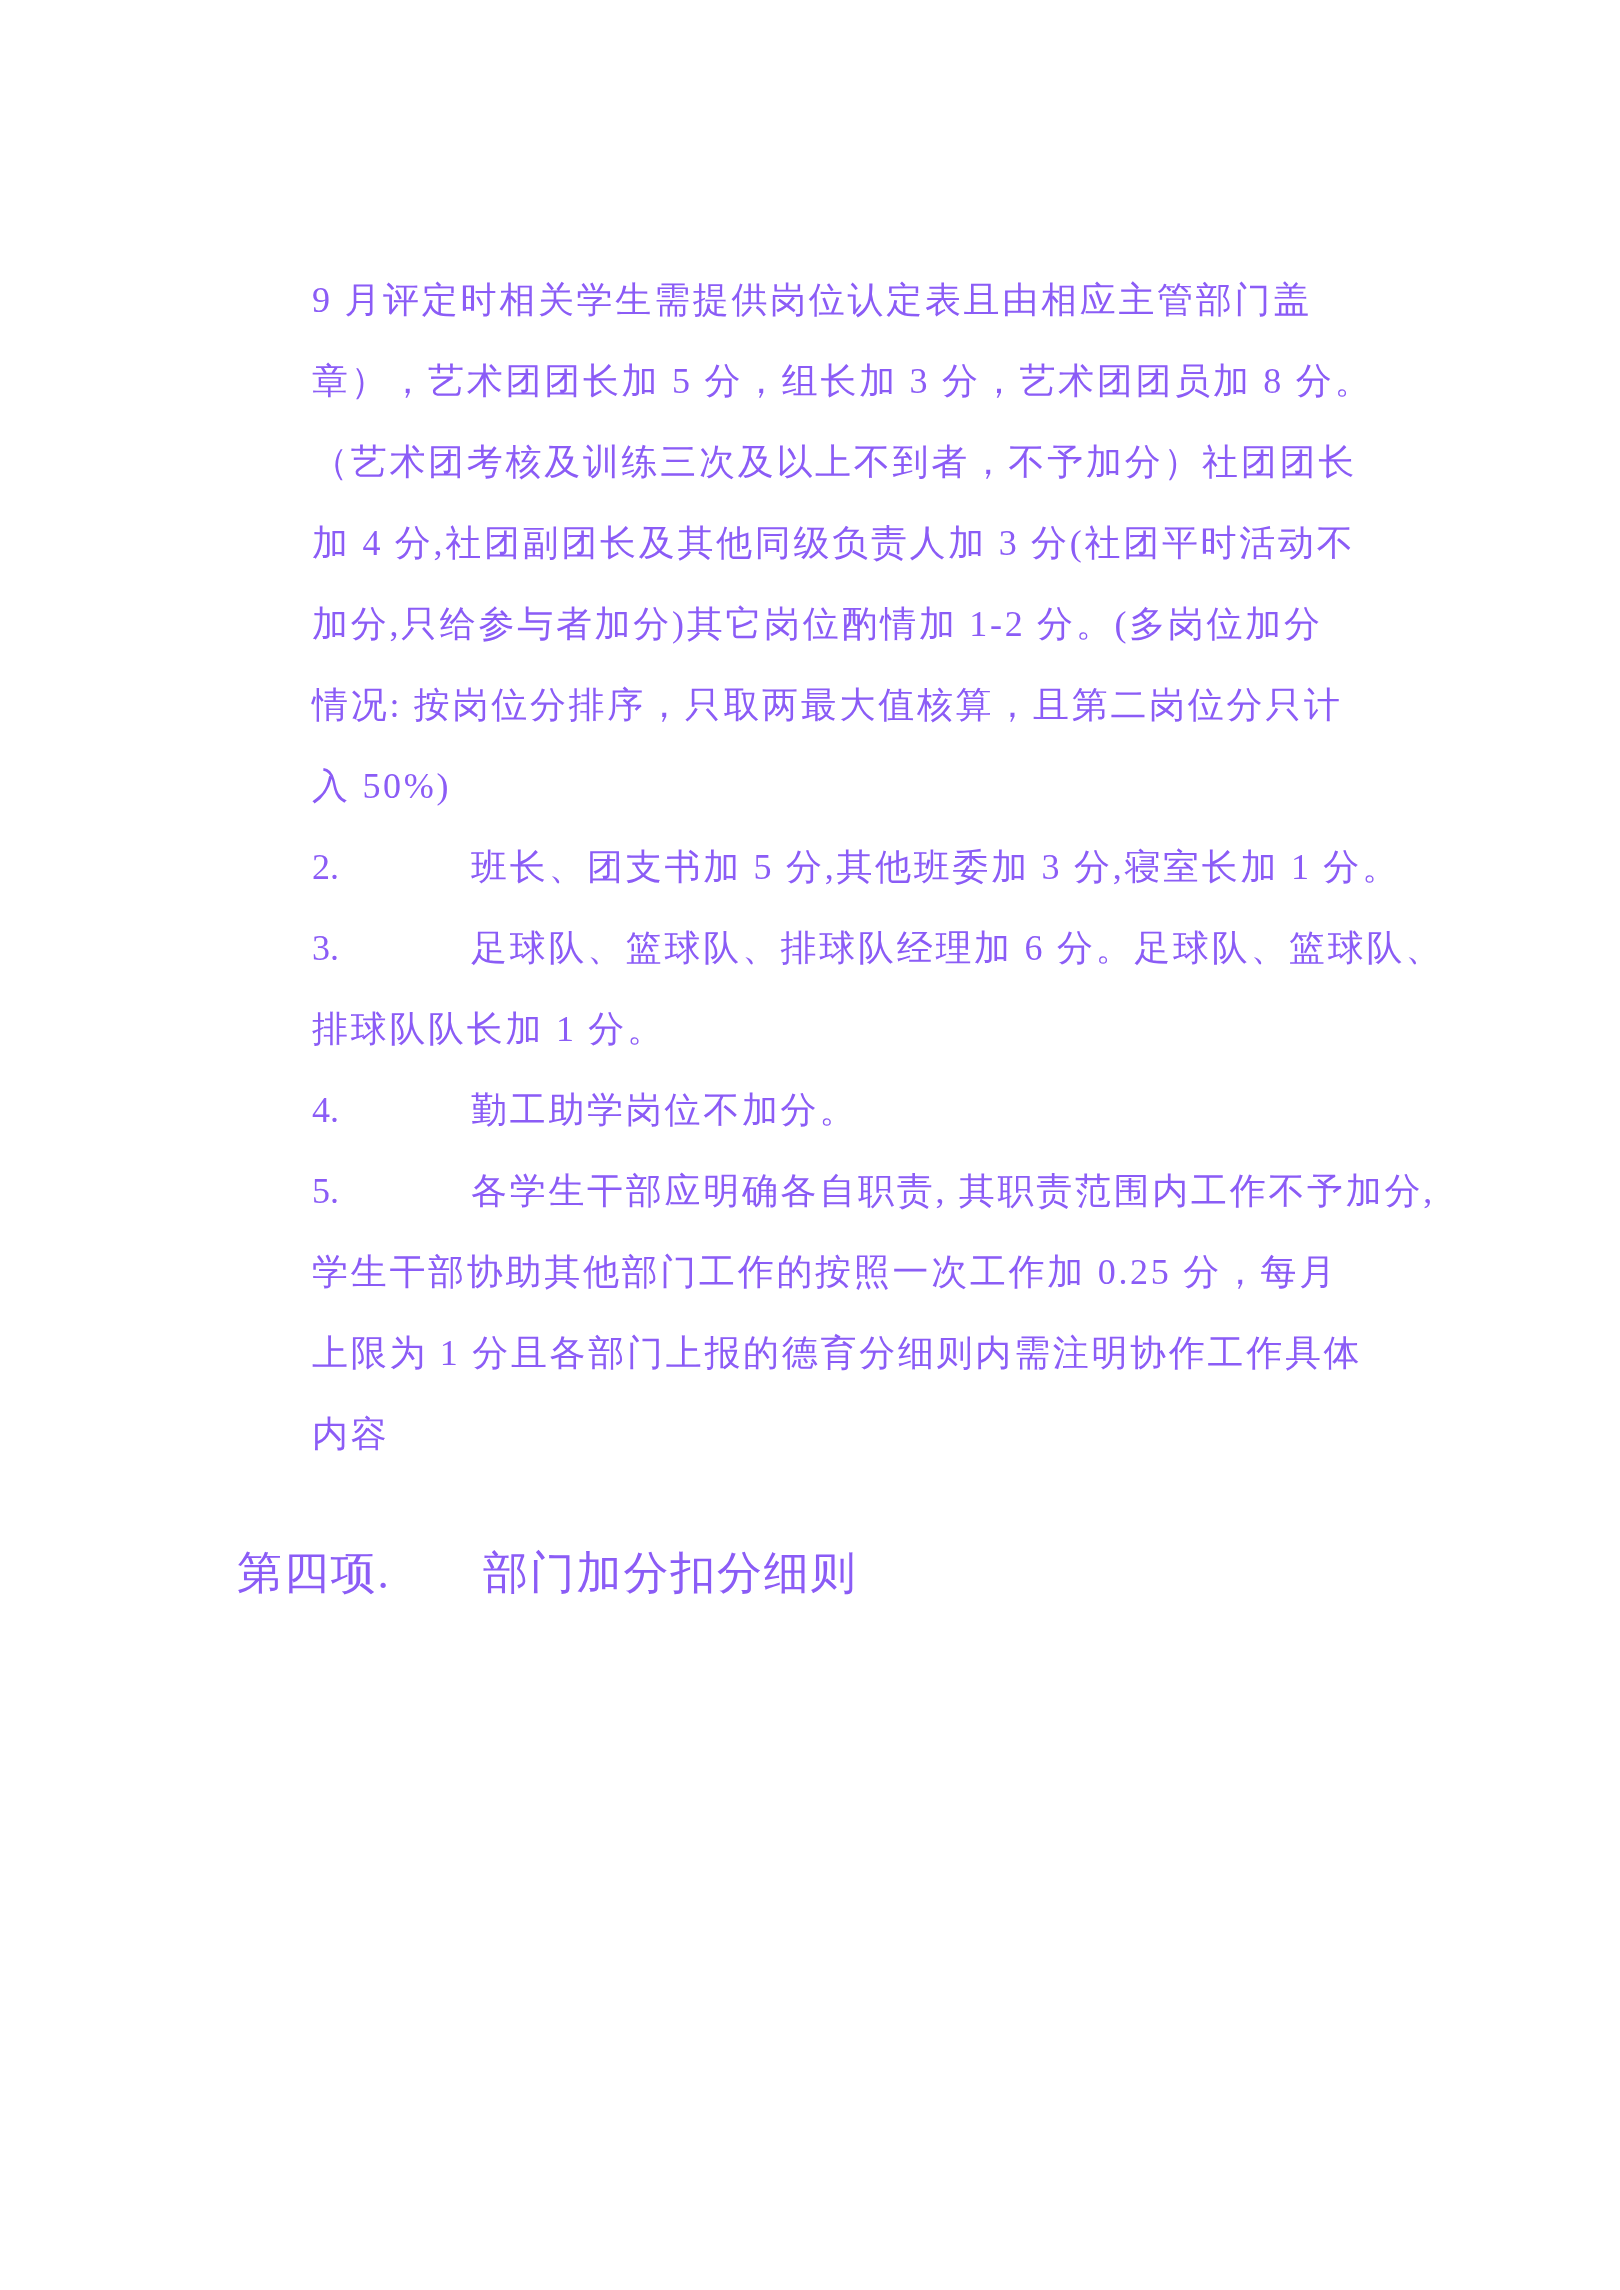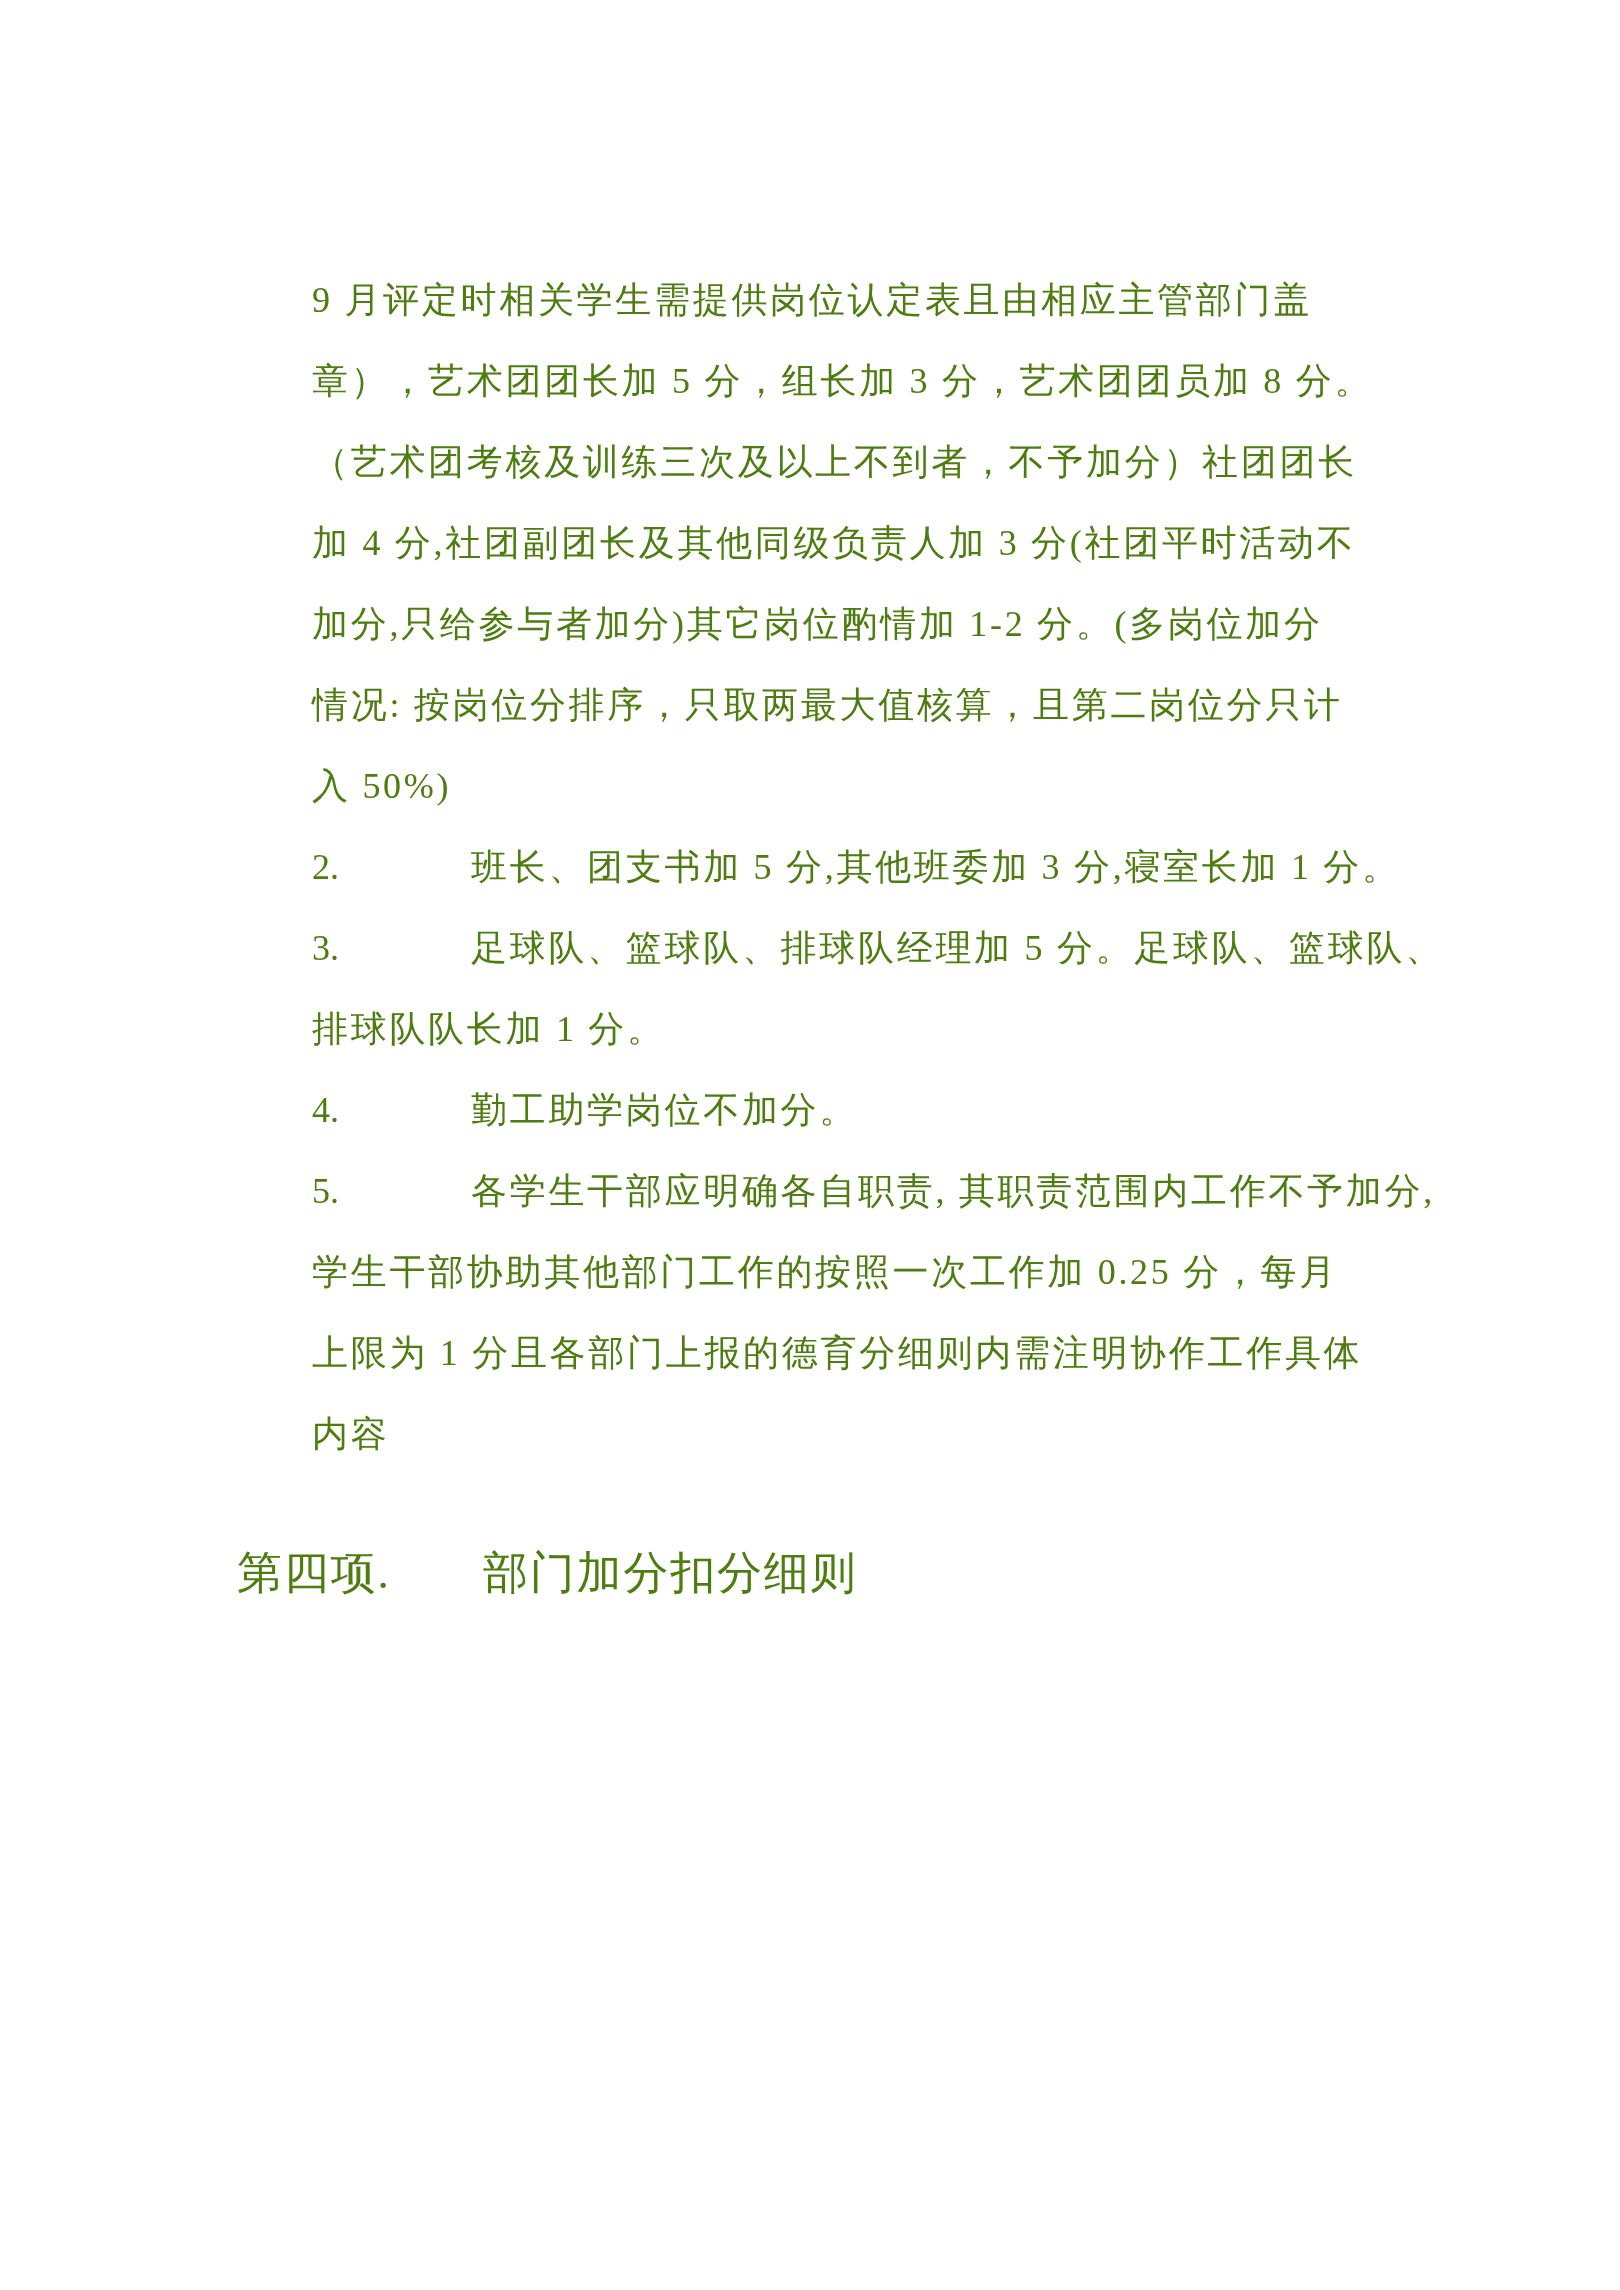--- a/index.html
+++ b/index.html
@@ -6,21 +6,21 @@
     margin: 0;
     padding: 0;
     background: #e8e8e8;
   }
   .page {
     position: relative;
     width: 1620px;
     height: 2291px;
     margin: 0 auto;
     background: #ffffff;
-    color: #4d7c0f;
+    color: #8b5cf6;
     font-family: "Liberation Serif", "DejaVu Serif", serif;
     box-sizing: border-box;
     padding-top: 260px;
     overflow: hidden;
   }
   .line {
     height: 81px;
     line-height: 81px;
     font-size: 36px;
     letter-spacing: 2.7px;
@@ -63,21 +63,21 @@
     <div class="line">入 50%)</div>
   </div>
 
   <div>
 
     <div>
       <div class="line item-first"><span class="num">2.</span><span>班长、团支书加 5 分,其他班委加 3 分,寝室长加 1 分。</span></div>
     </div>
 
     <div>
-      <div class="line item-first"><span class="num">3.</span><span>足球队、篮球队、排球队经理加 5 分。足球队、篮球队、</span></div>
+      <div class="line item-first"><span class="num">3.</span><span>足球队、篮球队、排球队经理加 6 分。足球队、篮球队、</span></div>
       <div class="line">排球队队长加 1 分。</div>
     </div>
 
     <div>
       <div class="line item-first"><span class="num">4.</span><span>勤工助学岗位不加分。</span></div>
     </div>
 
     <div>
       <div class="line item-first"><span class="num">5.</span><span>各学生干部应明确各自职责, 其职责范围内工作不予加分,</span></div>
       <div class="line">学生干部协助其他部门工作的按照一次工作加 0.25 分，每月</div>

